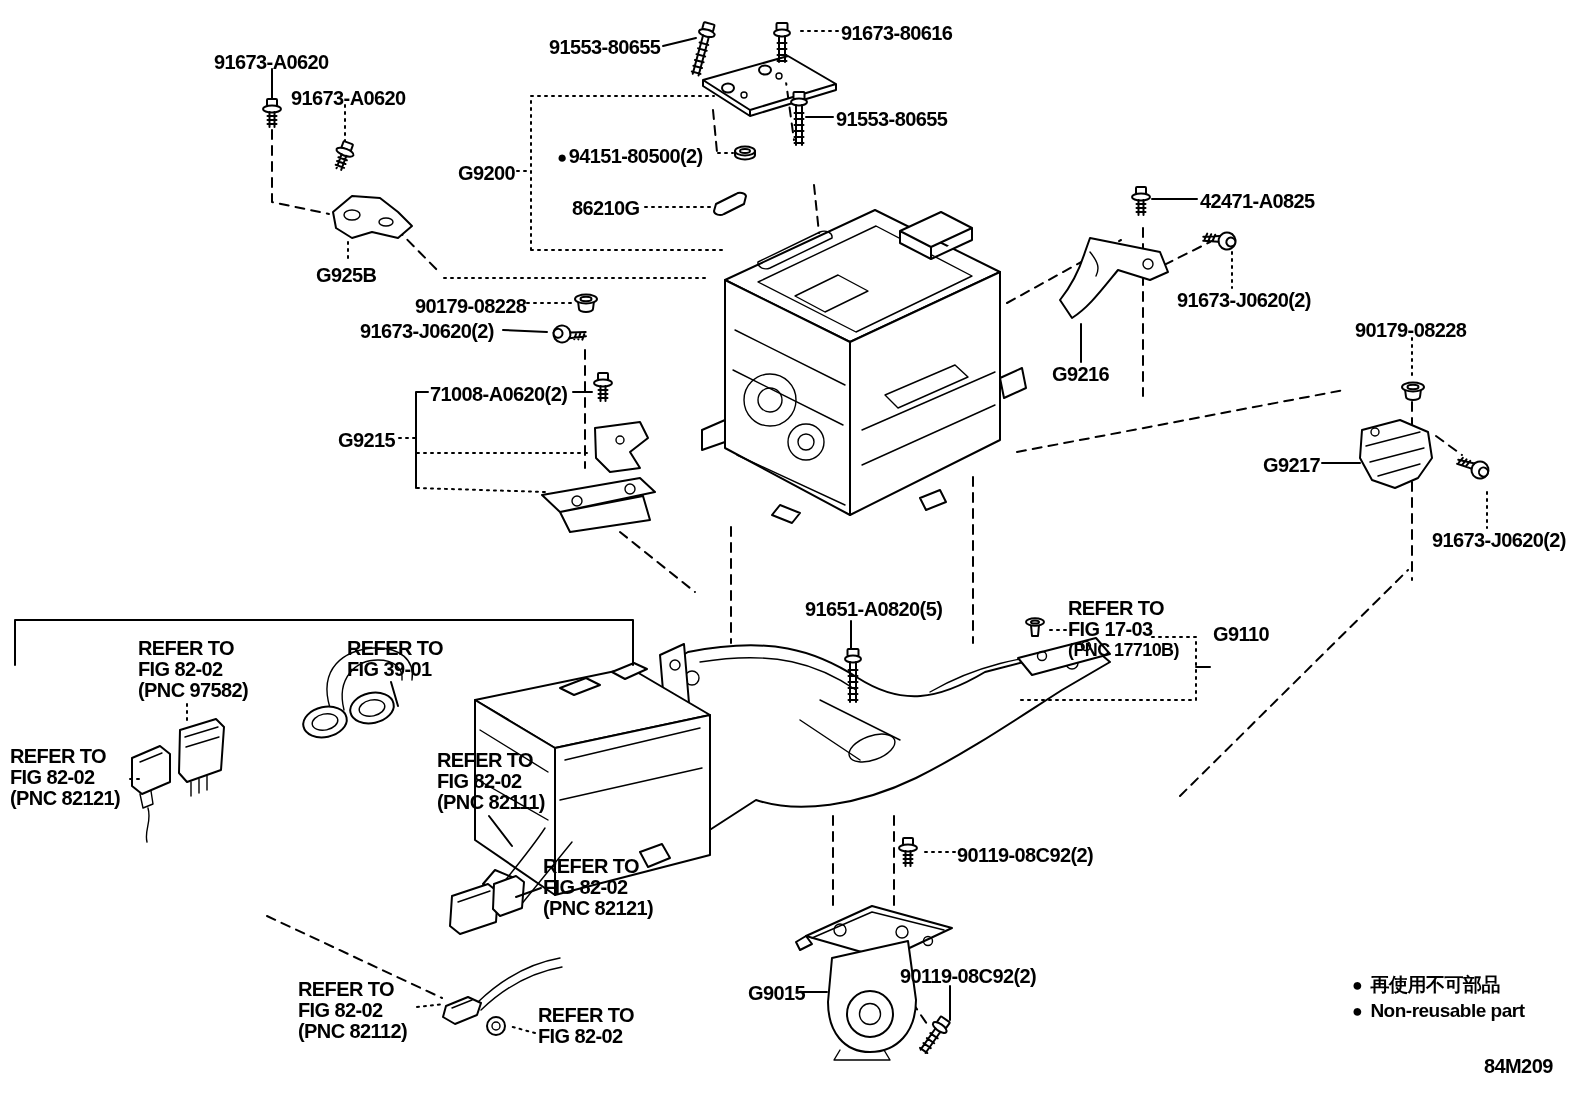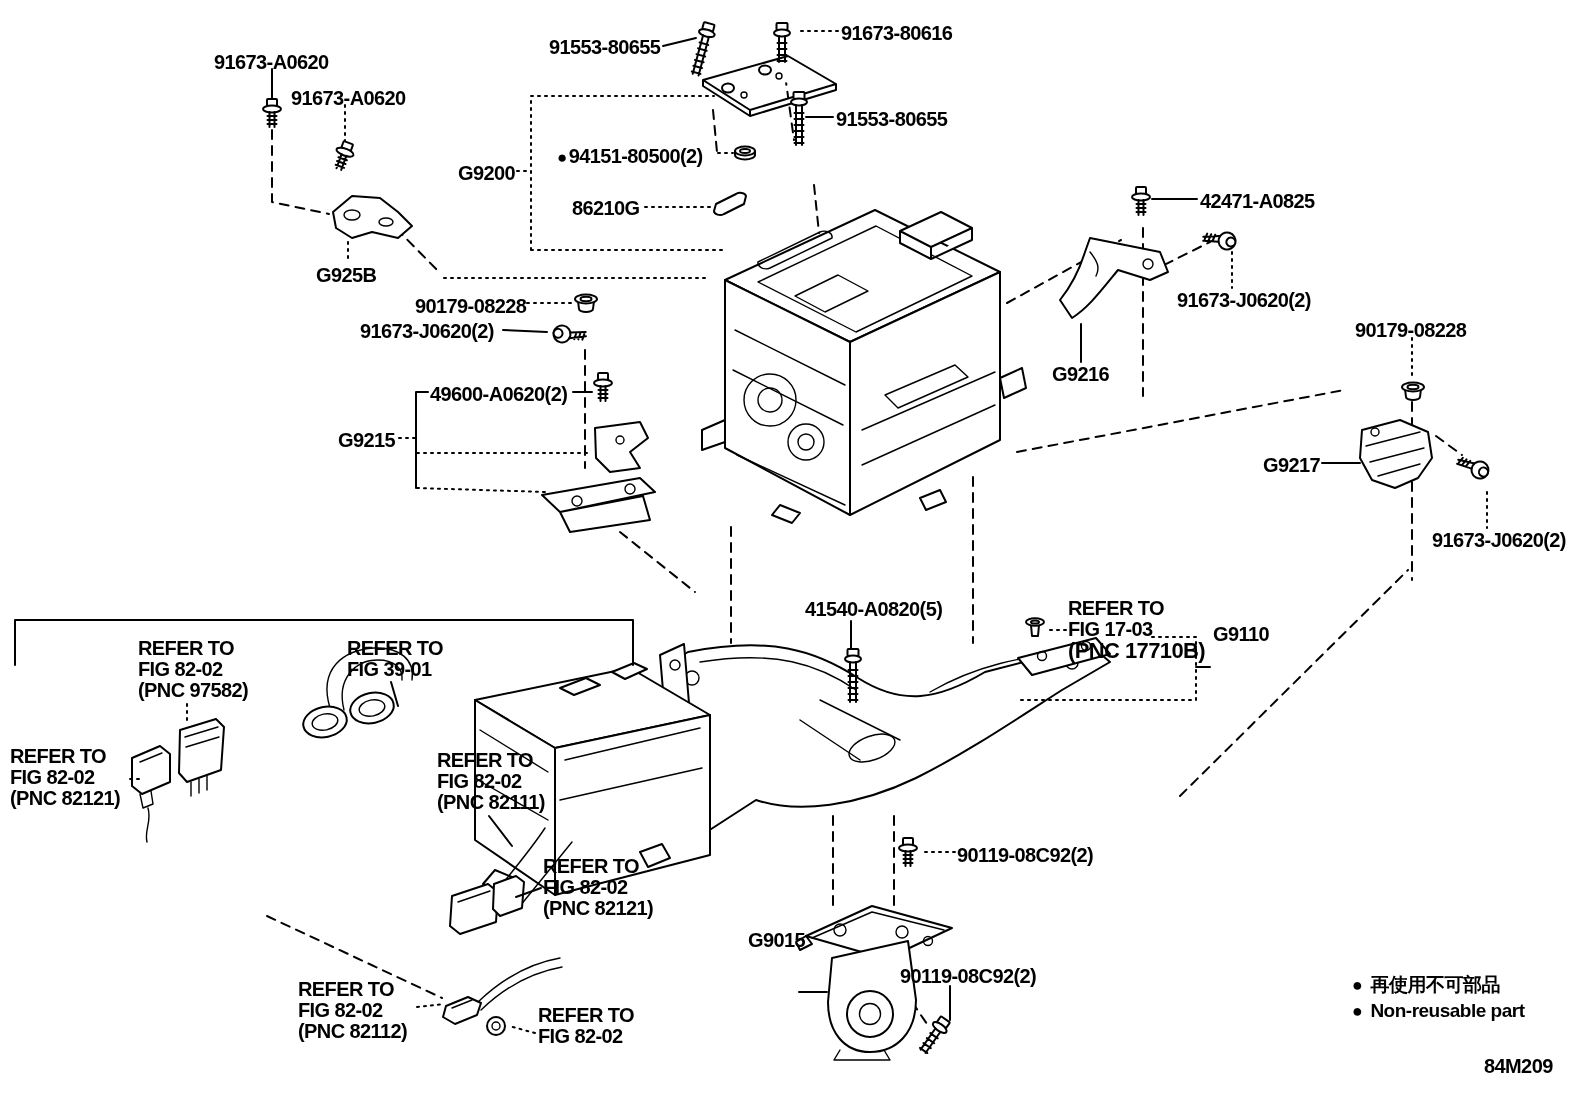--- a/index.html
+++ b/index.html
@@ -241,33 +241,33 @@
 <div class="pl" style="left:291px;top:88px">91673-A0620</div>
 <div class="pl" style="left:549px;top:37px">91553-80655</div>
 <div class="pl" style="left:841px;top:23px">91673-80616</div>
 <div class="pl" style="left:836px;top:109px">91553-80655</div>
 <div class="pl" style="left:458px;top:163px">G9200</div>
 <div class="pl" style="left:557px;top:146px"><span class="dot">●</span><span>94151-80500(2)</span></div>
 <div class="pl" style="left:572px;top:198px">86210G</div>
 <div class="pl" style="left:316px;top:265px">G925B</div>
 <div class="pl" style="left:415px;top:296px">90179-08228</div>
 <div class="pl" style="left:360px;top:321px">91673-J0620(2)</div>
-<div class="pl" style="left:430px;top:384px">49600-A0620(2)</div>
+<div class="pl" style="left:430px;top:384px">71008-A0620(2)</div>
 <div class="pl" style="left:338px;top:430px">G9215</div>
 <div class="pl" style="left:1200px;top:191px">42471-A0825</div>
 <div class="pl" style="left:1177px;top:290px">91673-J0620(2)</div>
 <div class="pl" style="left:1052px;top:364px">G9216</div>
 <div class="pl" style="left:1355px;top:320px">90179-08228</div>
 <div class="pl" style="left:1263px;top:455px">G9217</div>
 <div class="pl" style="left:1432px;top:530px">91673-J0620(2)</div>
-<div class="pl" style="left:805px;top:599px">41540-A0820(5)</div>
+<div class="pl" style="left:805px;top:599px">91651-A0820(5)</div>
 <div class="pl" style="left:1213px;top:624px">G9110</div>
 <div class="pl" style="left:957px;top:845px">90119-08C92(2)</div>
 <div class="pl" style="left:900px;top:966px">90119-08C92(2)</div>
-<div class="pl" style="left:748px;top:930px">G9015</div>
+<div class="pl" style="left:748px;top:983px">G9015</div>
 
 <div class="pl" style="left:138px;top:638px">
   <div>REFER TO</div>
   <div>FIG 82-02</div>
   <div>(PNC 97582)</div>
 </div>
 <div class="pl" style="left:347px;top:638px">
   <div>REFER TO</div>
   <div>FIG 39-01</div>
 </div>
@@ -282,21 +282,21 @@
   <div>(PNC 82111)</div>
 </div>
 <div class="pl" style="left:543px;top:856px">
   <div>REFER TO</div>
   <div>FIG 82-02</div>
   <div>(PNC 82121)</div>
 </div>
 <div class="pl" style="left:1068px;top:598px">
   <div>REFER TO</div>
   <div>FIG 17-03</div>
-  <div style="font-size:22px">(PNC 17710B)</div>
+  <div style="font-size:18px">(PNC 17710B)</div>
 </div>
 <div class="pl" style="left:298px;top:979px">
   <div>REFER TO</div>
   <div>FIG 82-02</div>
   <div>(PNC 82112)</div>
 </div>
 <div class="pl" style="left:538px;top:1005px">
   <div>REFER TO</div>
   <div>FIG 82-02</div>
 </div>

